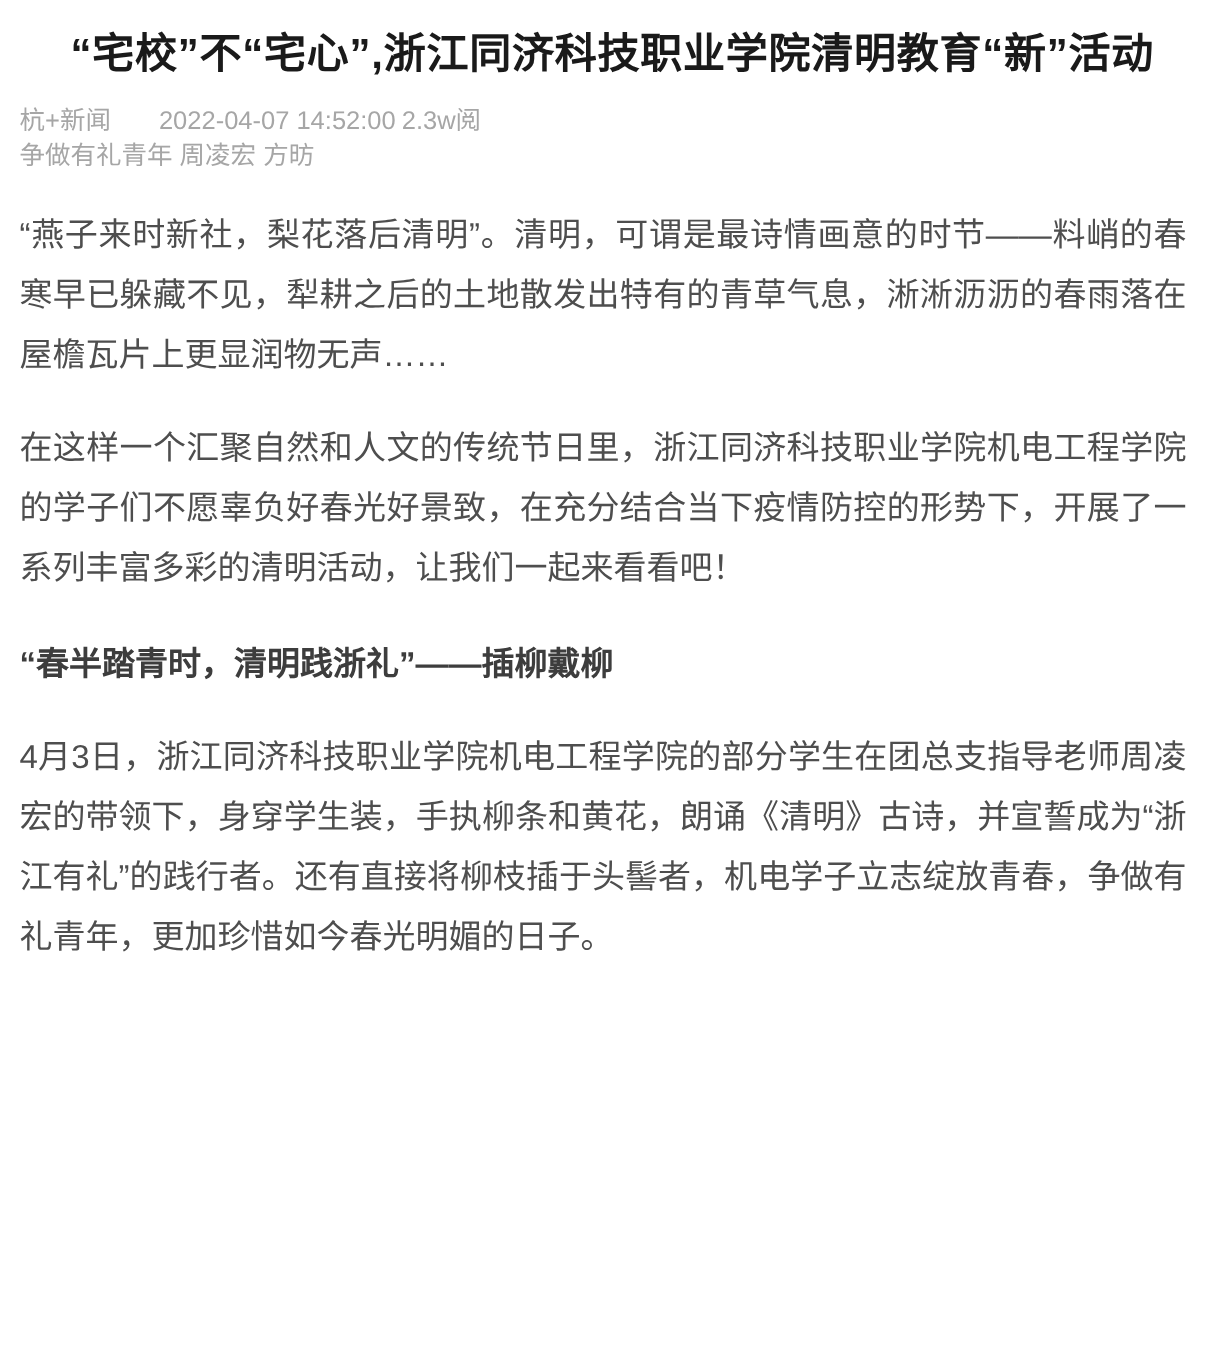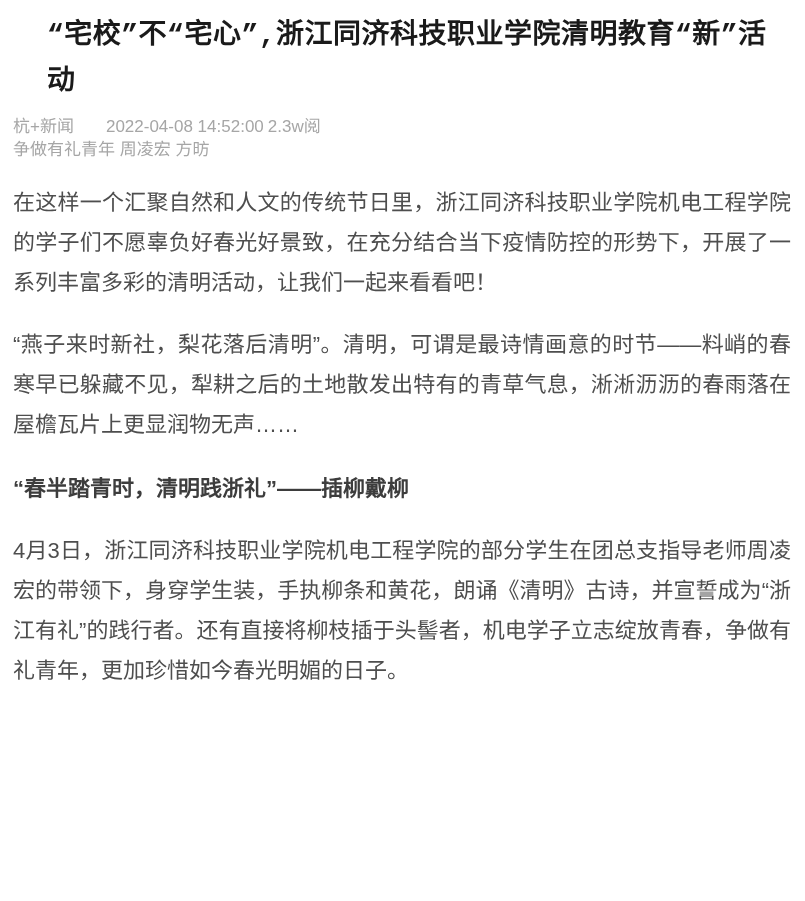--- a/index.html
+++ b/index.html
@@ -17,21 +17,20 @@
     padding: 13px 14px 24px 13px;
   }
   .article-title {
     margin: 0;
     padding: 0 10px 0 34px;
     font-size: 28px;
     line-height: 46px;
     font-weight: 700;
     color: #1a1a1a;
     letter-spacing: 0.5px;
-    font-family: Liberation Mono, monospace;
   }
   .meta {
     margin-top: 10px;
     font-size: 17px;
     line-height: 23px;
     color: #a6a6a6;
     font-weight: 400;
   }
   .meta-row {
     white-space: nowrap;
@@ -61,29 +60,29 @@
 </style>
 </head>
 <body>
 
 <div class="article">
 
   <h1 class="article-title">“宅校”不“宅心”,浙江同济科技职业学院清明教育“新”活动</h1>
 
   <div class="meta">
     <div class="meta-row">
-      <span class="meta-source">杭+新闻</span><span>2022-04-08 14:52:00</span><span class="meta-views">2.3w阅</span>
+      <span class="meta-source">杭+新闻</span><span>2022-04-07 14:52:00</span><span class="meta-views">2.3w阅</span>
     </div>
     <div class="meta-row">
       <span>争做有礼青年 周凌宏 方昉</span>
     </div>
   </div>
 
+  <p class="body-paragraph">“燕子来时新社，梨花落后清明”。清明，可谓是最诗情画意的时节——料峭的春寒早已躲藏不见，犁耕之后的土地散发出特有的青草气息，淅淅沥沥的春雨落在屋檐瓦片上更显润物无声……</p>
+
   <p class="body-paragraph">在这样一个汇聚自然和人文的传统节日里，浙江同济科技职业学院机电工程学院的学子们不愿辜负好春光好景致，在充分结合当下疫情防控的形势下，开展了一系列丰富多彩的清明活动，让我们一起来看看吧！</p>
-
-  <p class="body-paragraph">“燕子来时新社，梨花落后清明”。清明，可谓是最诗情画意的时节——料峭的春寒早已躲藏不见，犁耕之后的土地散发出特有的青草气息，淅淅沥沥的春雨落在屋檐瓦片上更显润物无声……</p>
 
   <h2 class="section-heading">“春半踏青时，清明践浙礼”——插柳戴柳</h2>
 
 
   <p class="body-paragraph">4月3日，浙江同济科技职业学院机电工程学院的部分学生在团总支指导老师周凌宏的带领下，身穿学生装，手执柳条和黄花，朗诵《清明》古诗，并宣誓成为“浙江有礼”的践行者。还有直接将柳枝插于头髻者，机电学子立志绽放青春，争做有礼青年，更加珍惜如今春光明媚的日子。</p>
 
 </div>
 
 </body></html>

